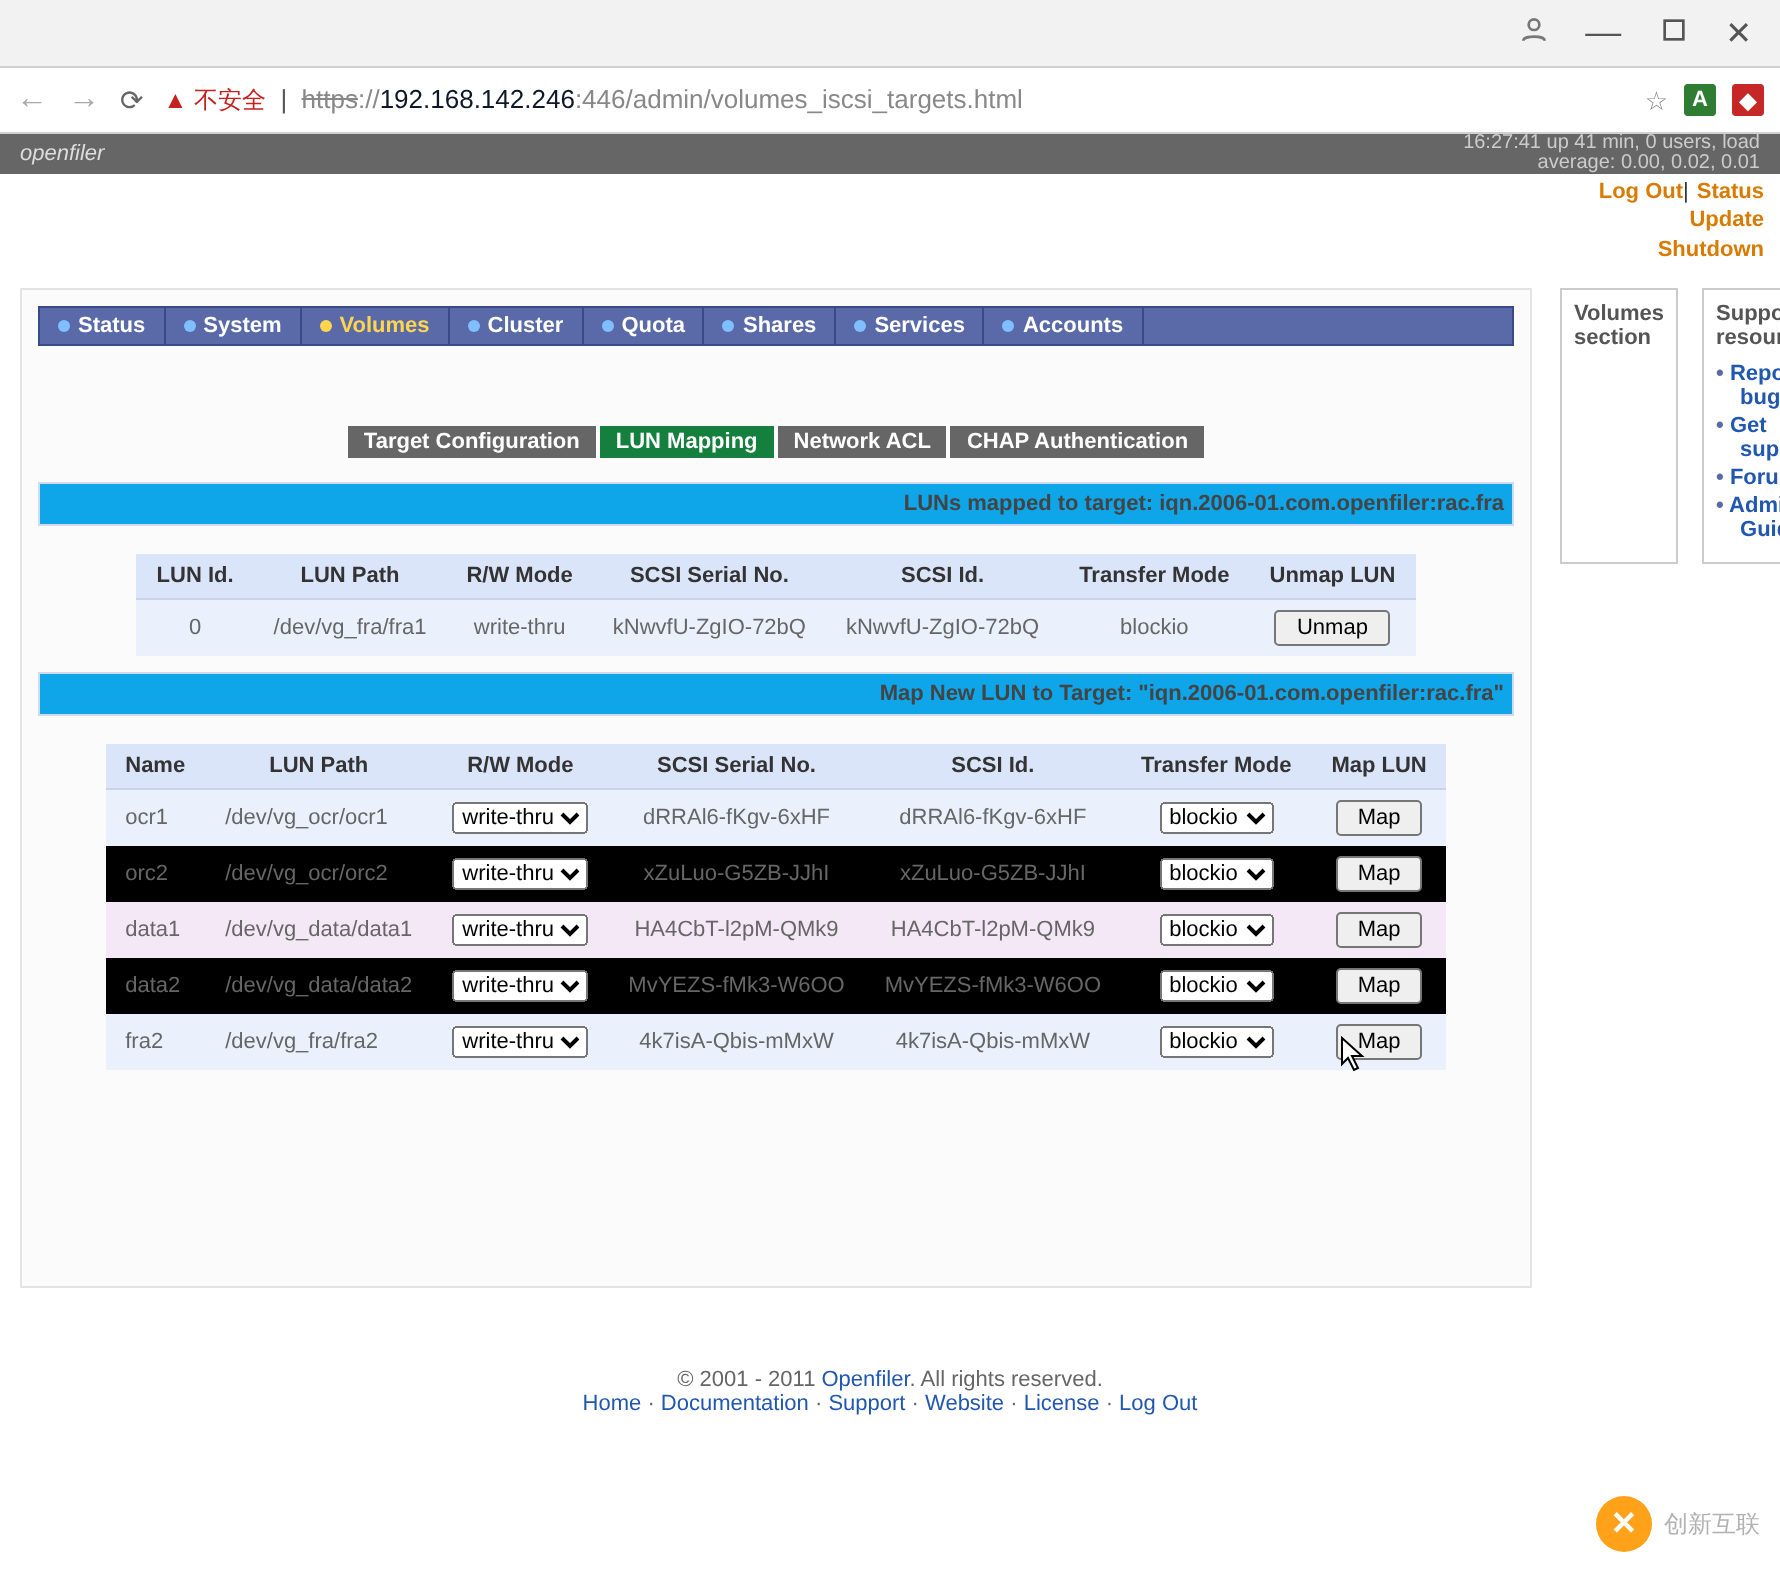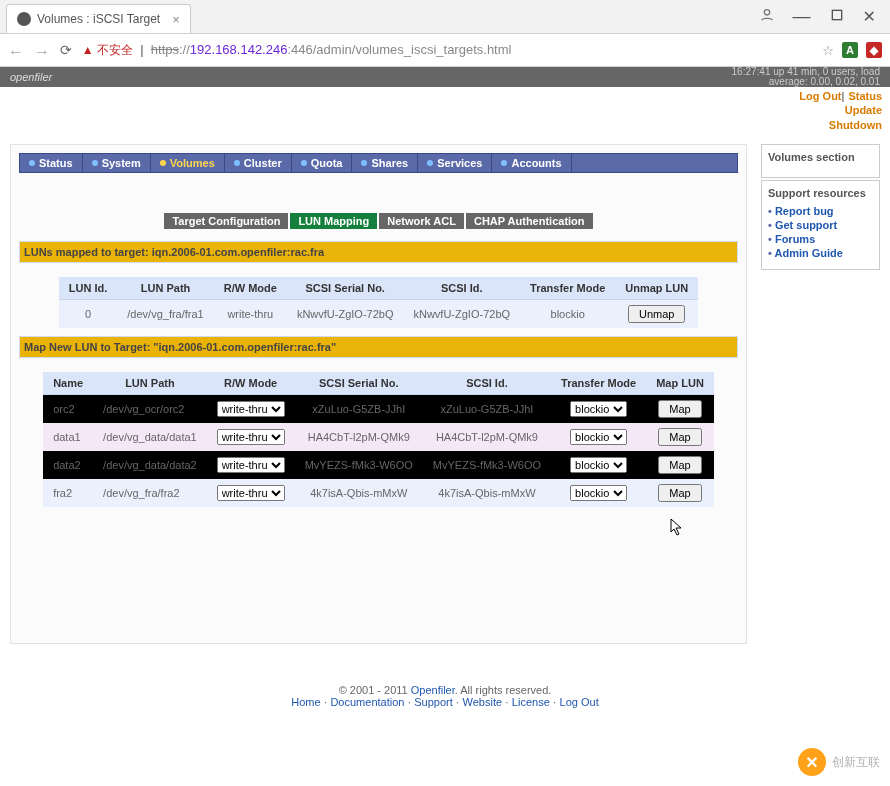--- a/index.html
+++ b/index.html
@@ -9,48 +9,48 @@
   .tab .x{color:#888;font-size:13px;margin-left:6px;}
   .win-ctrls{margin-left:auto;display:flex;align-items:center;gap:18px;padding:0 14px;color:#666;font-size:14px;height:33px}
   .win-ctrls span svg{width:16px;height:16px}
   .addr{height:32px;border-bottom:1px solid #d0d0d0;display:flex;align-items:center;padding:0 8px;gap:10px;font-size:13px;color:#555;}
   .nav-arr{color:#aaa;font-size:16px}
   .reload{color:#666;font-size:14px}
   .url{flex:1;font-size:13px;}
   .url .sec{color:#c5221f;font-size:12px}
   .url .sec .tri{color:#c5221f;font-weight:bold}
   .url .strike{text-decoration:line-through;color:#888}
-  .url .ip{color:#6d28d9}
+  .url .ip{color:#0f172a}
   .url .rest{color:#888}
   .addr .icons{display:flex;gap:8px;align-items:center}
   .addr .star{color:#888}
   .addr .sq{width:16px;height:16px;border-radius:2px;color:#fff;font-weight:bold;font-size:11px;display:flex;align-items:center;justify-content:center}
   .sq.g{background:#2e7d32}.sq.r{background:#c62828}
 
   .of-bar{height:20px;background:#666;color:#ddd;display:flex;align-items:center;padding:0 10px;font-size:11px}
   .of-bar .brand{font-style:italic;}
   .of-bar .uptime{margin-left:auto;font-size:10px;color:#ccc;text-align:right;line-height:1}
   .of-links{background:#fff;text-align:right;padding:2px 8px;font-size:11px;line-height:1.3}
   .of-links a{color:#d97b00;text-decoration:none;font-weight:bold;margin-left:4px}
 
   .layout{display:flex;padding:10px 10px 30px 10px;gap:14px;align-items:flex-start}
   .main{flex:1;background:#fbfbfb;border:1px solid #e4e4e4;padding:8px 8px 30px 8px;min-height:460px}
-  .side{width:119px;display:flex;flex-direction:column;gap:2px}
+  .side{width:100px;display:flex;flex-direction:row;gap:12px}
 
   .menu{display:flex;background:#5a6aa8;border:1px solid #3a4a88;font-size:11px}
   .menu .mi{padding:3px 9px;color:#fff;font-weight:bold;display:flex;align-items:center;gap:4px;border-right:1px solid #3a4a88}
   .menu .mi.on{color:#ffd54f}
   .menu .mi .dot{width:6px;height:6px;background:#7fbfff;border-radius:50%}
   .menu .mi.on .dot{background:#ffd54f}
 
   .subtabs{margin:40px auto 12px auto;display:flex;justify-content:center;gap:2px;font-size:11px}
   .subtabs .st{background:#666;color:#fff;padding:2px 8px;font-weight:bold}
   .subtabs .st.on{background:#15803d}
 
-  .sect-h{background:#eab308;border:1px solid #d0daf0;padding:4px;text-align:left;font-weight:bold;color:#444;margin:8px 0 14px 0}
+  .sect-h{background:#0ea5e9;border:1px solid #d0daf0;padding:4px;text-align:right;font-weight:bold;color:#444;margin:8px 0 14px 0}
 
   table.gr{margin:0 auto 8px auto;border-collapse:collapse;font-size:11px}
   table.gr th{background:#dbe5fa;color:#333;font-weight:bold;padding:5px 10px;text-align:center;border-bottom:1px solid #c9d3ea}
   table.gr td{padding:5px 10px;text-align:center;color:#666}
   table.gr tr.r0 td{background:#eaf1fd}
   table.gr tr.r1 td{background:#000000}
   table.gr tr.r2 td{background:#f4e8f7}
   table.gr td.l{text-align:left}
   select,button{font-size:11px;font-family:inherit}
   button{padding:1px 9px}
@@ -67,25 +67,20 @@
   .wm{position:fixed;right:10px;bottom:10px;display:flex;align-items:center;gap:6px;opacity:.9}
   .wm .c{width:28px;height:28px;border-radius:50%;background:#ff9800;display:flex;align-items:center;justify-content:center;color:#fff;font-weight:bold;font-size:16px}
   .wm .t{color:#aaa;font-size:12px;font-weight:normal}
 
   .cursor{position:absolute;pointer-events:none}
 </style>
 </head>
 <body>
 
 <div class="chrome-top">
-  <div class="tab">
-    <span class="fav"></span>
-    <span>Volumes : iSCSI Target</span>
-    <span class="x">×</span>
-  </div>
   <div class="win-ctrls">
     <span><svg viewBox="0 0 24 24" fill="none" stroke="#777" stroke-width="2">
           <circle cx="12" cy="8" r="4"></circle>
           <path d="M4 20c0-4 16-4 16 0"></path>
         </svg></span>
     <span style="font-size:18px;color:#555">—</span>
     <span><svg viewBox="0 0 24 24" fill="none" stroke="#555" stroke-width="2">
           <rect x="5" y="5" width="14" height="14"></rect>
         </svg></span>
     <span style="font-size:16px;color:#555">✕</span>
@@ -175,20 +170,29 @@
             <th>Name</th>
             <th>LUN Path</th>
             <th>R/W Mode</th>
             <th>SCSI Serial No.</th>
             <th>SCSI Id.</th>
             <th>Transfer Mode</th>
             <th>Map LUN</th>
           </tr>
         </thead>
       <tbody id="mapnew-body">
+          <tr class="r0">
+            <td class="l">ocr1</td>
+            <td class="l">/dev/vg_ocr/ocr1</td>
+            <td><select><option>write-thru</option></select></td>
+            <td>dRRAl6-fKgv-6xHF</td>
+            <td>dRRAl6-fKgv-6xHF</td>
+            <td><select><option>blockio</option></select></td>
+            <td><button>Map</button></td>
+          </tr>
           <tr class="r1">
             <td class="l">orc2</td>
             <td class="l">/dev/vg_ocr/orc2</td>
             <td><select><option>write-thru</option></select></td>
             <td>xZuLuo-G5ZB-JJhI</td>
             <td>xZuLuo-G5ZB-JJhI</td>
             <td><select><option>blockio</option></select></td>
             <td><button>Map</button></td>
           </tr>
           <tr class="r2">

